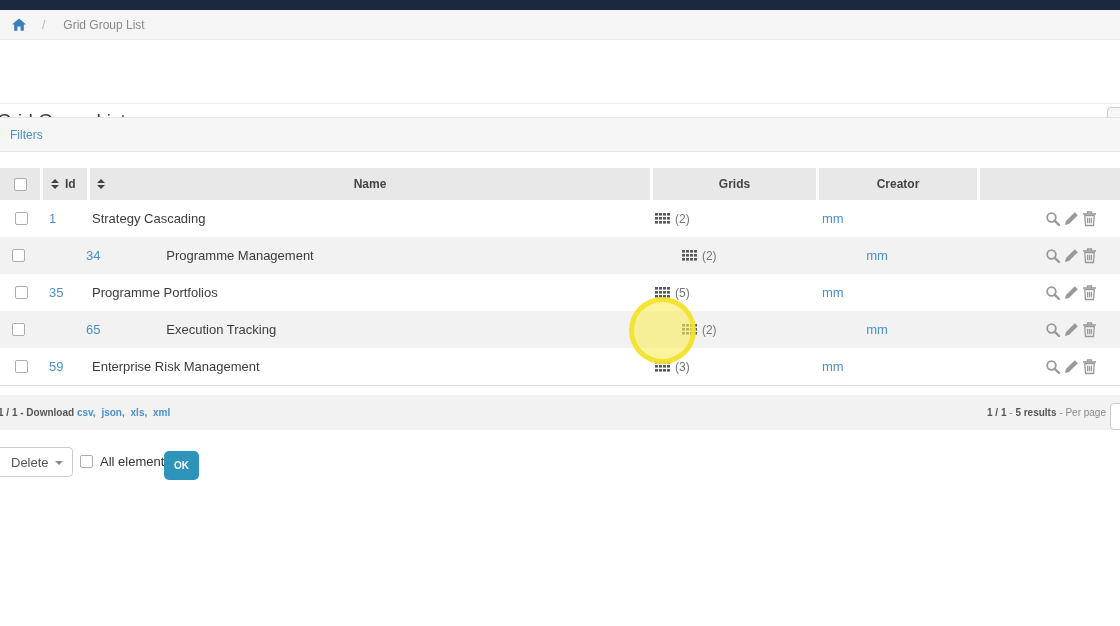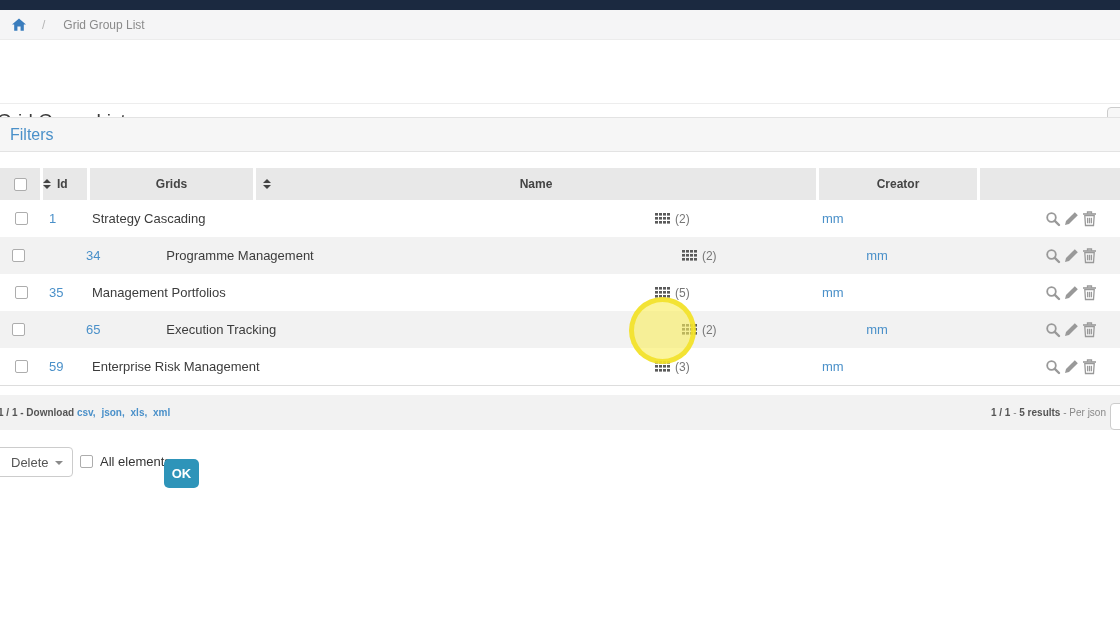--- a/index.html
+++ b/index.html
@@ -20,29 +20,29 @@
   .title-section { position:absolute; left:0; top:40px; width:1120px; height:64px; background:#fff;
     border-bottom:1px solid #ededed; }
   .page-title { position:absolute; left:-3px; top:70px; font-size:19px; color:#3b3b3b; font-weight:400; }
   .add-btn { position:absolute; left:1107px; top:67px; height:30px; width:70px; background:#f7f7f7;
     border:1px solid #ccc; border-radius:4px; font-size:13px; color:#444; text-align:left;
     padding-left:9px; cursor:pointer; overflow:hidden; white-space:nowrap; }
 
   
   .filters-bar { position:absolute; left:0; top:117px; width:1120px; height:35px; background:#f6f6f6;
     border-top:1px solid #e3e3e3; border-bottom:1px solid #e3e3e3; display:flex; align-items:center; }
-  .filters-link { margin-left:10px; color:#4a90c9; font-size:16px; cursor:pointer; }
+  .filters-link { margin-left:10px; color:#4a90c9; font-size:12px; cursor:pointer; }
 
   
   .thead { position:absolute; left:0; top:168px; width:1120px; height:32px; display:flex; gap:3px; }
   .th { background:#e8e8e8; display:flex; align-items:center; font-size:12px; font-weight:bold;
     color:#444; position:relative; height:32px; }
   .th.center { justify-content:center; }
   .col-check-h { width:40px; justify-content:center; }
-  .col-id-h { width:44px; }
+  .col-id-h { width:44px; padding-left:8px; }
   .col-name-h { width:560px; }
   .col-grids-h { width:163px; }
   .col-creator-h { width:158px; }
   .col-actions-h { flex:1; }
   .sort { display:inline-flex; flex-direction:column; gap:2px; margin-right:6px; cursor:pointer; }
   .sort i { display:block; width:0; height:0; border-left:4px solid transparent; border-right:4px solid transparent; }
   .sort .up { border-bottom:4px solid #444; }
   .sort .dn { border-top:4px solid #444; }
   .name-sort { position:absolute; left:7px; top:50%; transform:translateY(-50%); }
 
@@ -75,22 +75,22 @@
 
   
   .bulk { position:absolute; left:0; top:447px; width:1032px; height:30px; }
   .bulk-select { position:absolute; left:-12px; top:0; width:85px; height:30px; background:#fff;
     border:1px solid #ccc; border-radius:4px; display:flex; align-items:center; font-size:13px;
     color:#555; padding-left:22px; cursor:pointer; }
   .bulk-select .caret { position:absolute; right:9px; top:13px; width:0; height:0;
     border-left:4px solid transparent; border-right:4px solid transparent; border-top:4px solid #8a8a8a; }
   .bulk-check { position:absolute; left:80px; top:8px; }
   .bulk-label { position:absolute; left:100px; top:7px; font-size:13px; color:#333; }
-  .ok-btn { position:absolute; left:164px; top:12px; width:35px; height:29px; background:#2e94b9;
-    border:none; border-radius:5px; color:#fff; font-size:13px; font-weight:bold; cursor:pointer; }
+  .ok-btn { position:absolute; left:164px; top:4px; width:35px; height:29px; background:#2e94b9;
+    border:none; border-radius:5px; color:#fff; font-size:10px; font-weight:bold; cursor:pointer; }
 
   
   .highlight-circle { position:absolute; left:629px; top:297px; width:67px; height:67px;
     border-radius:50%; background:rgba(248,238,95,0.62); border:5px solid rgba(242,224,35,0.85);
     pointer-events:none; z-index:5; }
 
   svg { display:block; }
 </style>
 </head>
 <body>
@@ -122,29 +122,29 @@
     <div class="th col-check-h">
       <input type="checkbox" style="">
     </div>
     <div class="th col-id-h">
       <span class="sort">
           <i class="up"></i>
           <i class="dn"></i>
         </span>
       <span>Id</span>
     </div>
-    <div class="th col-grids-h center">
-      <span>Grids</span>
-    </div>
     <div class="th col-name-h center">
       <span class="sort name-sort">
           <i class="up"></i>
           <i class="dn"></i>
         </span>
       <span>Name</span>
+    </div>
+    <div class="th col-grids-h center">
+      <span>Grids</span>
     </div>
     <div class="th col-creator-h center">
       <span>Creator</span>
     </div>
     <div class="th col-actions-h"></div>
   </div>
 
   <div class="tbody">
     <div class="trow row-plain">
       <div class="col-check">
@@ -269,21 +269,21 @@
     </div>
 
     <div class="trow row-plain">
       <div class="col-check">
         <input type="checkbox" style="">
       </div>
       <div class="col-id">
         <a class="blue-link">35</a>
       </div>
       <div class="col-name">
-        <span>Management Portfolios</span>
+        <span>Programme Portfolios</span>
       </div>
       <div class="col-grids">
         <span>
           <svg width="15" height="11" viewBox="0 0 15 11">
             <g fill="#5a5a5a">
               <rect x="0" y="0" width="3" height="2.6"></rect>
                 <rect x="4" y="0" width="3" height="2.6"></rect>
                 <rect x="8" y="0" width="3" height="2.6"></rect>
                 <rect x="12" y="0" width="3" height="2.6"></rect>
               <rect x="0" y="4" width="3" height="2.6"></rect>
@@ -457,21 +457,21 @@
       <span>1 / 1 - Download</span>
       <a>csv,</a>
       <a>json,</a>
       <a>xls,</a>
       <a>xml</a>
     </div>
     <div class="footer-right">
       <b>1 / 1</b>
       <span>-</span>
       <b>5 results</b>
-      <span>- Per json</span>
+      <span>- Per page</span>
     </div>
   </div>
   <div class="per-page-box"></div>
 
   <div class="bulk">
     <div class="bulk-select">
       <span>Delete</span>
       <span class="caret"></span>
     </div>
     <input type="checkbox" class="bulk-check" style="">

